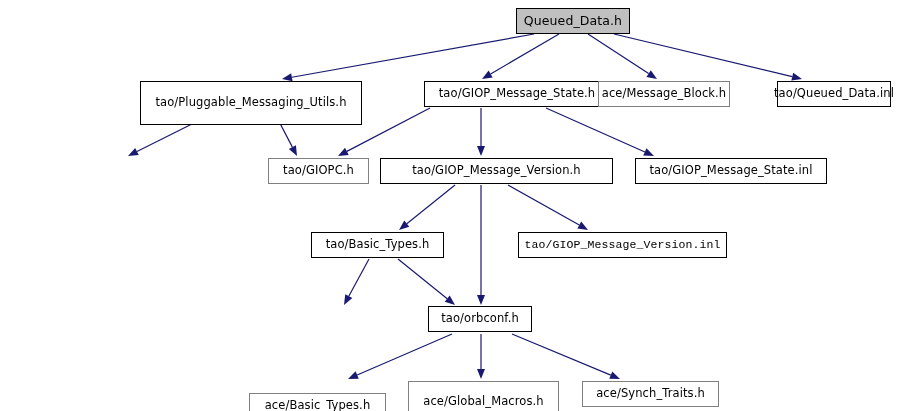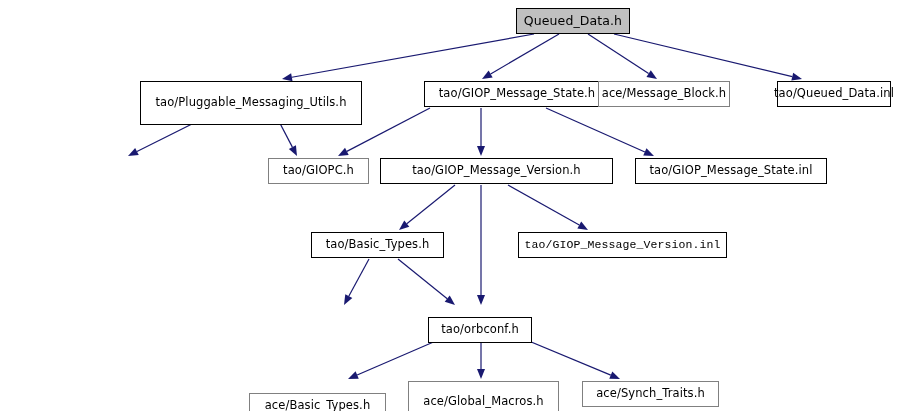--- a/index.html
+++ b/index.html
@@ -114,21 +114,21 @@
     </div>
     <div class="node internal" style="left: 607px; top: 158px; width: 192px; height: 26px; margin-left: 28px;">
       <span class="node-label">tao/GIOP_Message_State.inl</span>
     </div>
     <div class="node internal" style="left: 311px; top: 232px; width: 133px; height: 26px;">
       <span class="node-label">tao/Basic_Types.h</span>
     </div>
     <div class="node internal" style="left: 518px; top: 232px; width: 209px; height: 26px; font-family: Liberation Mono, monospace;">
       <span class="node-label">tao/GIOP_Message_Version.inl</span>
     </div>
-    <div class="node internal" style="left: 428px; top: 317px; width: 104px; height: 26px;">
+    <div class="node internal" style="left: 428px; top: 306px; width: 104px; height: 26px;">
       <span class="node-label">tao/orbconf.h</span>
     </div>
     <div class="node external" style="left: 249px; top: 381px; width: 137px; height: 26px; margin-top: 12px;">
       <span class="node-label">ace/Basic_Types.h</span>
     </div>
     <div class="node external" style="left: 408px; top: 381px; width: 151px; height: 42px;">
       <span class="node-label">ace/Global_Macros.h</span>
     </div>
     <div class="node external" style="left: 582px; top: 381px; width: 137px; height: 26px;">
       <span class="node-label">ace/Synch_Traits.h</span>

